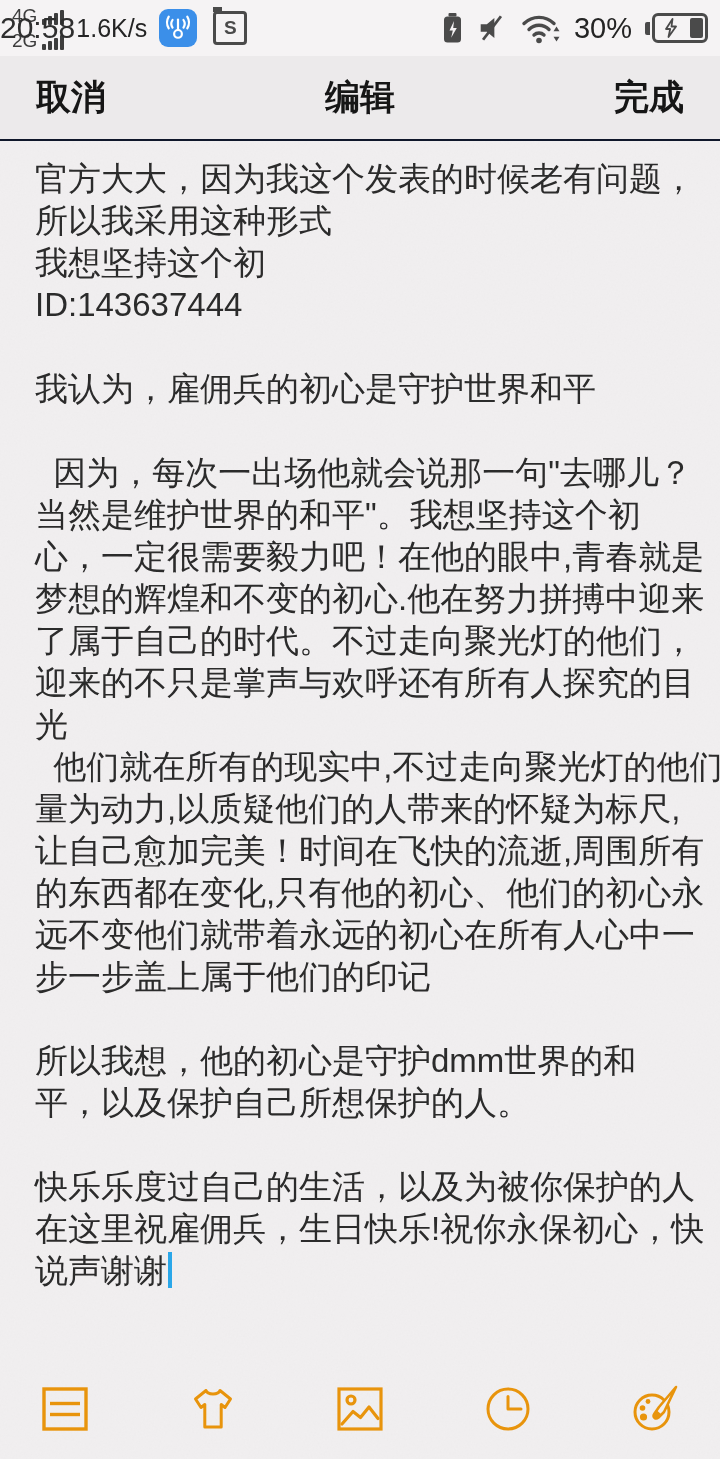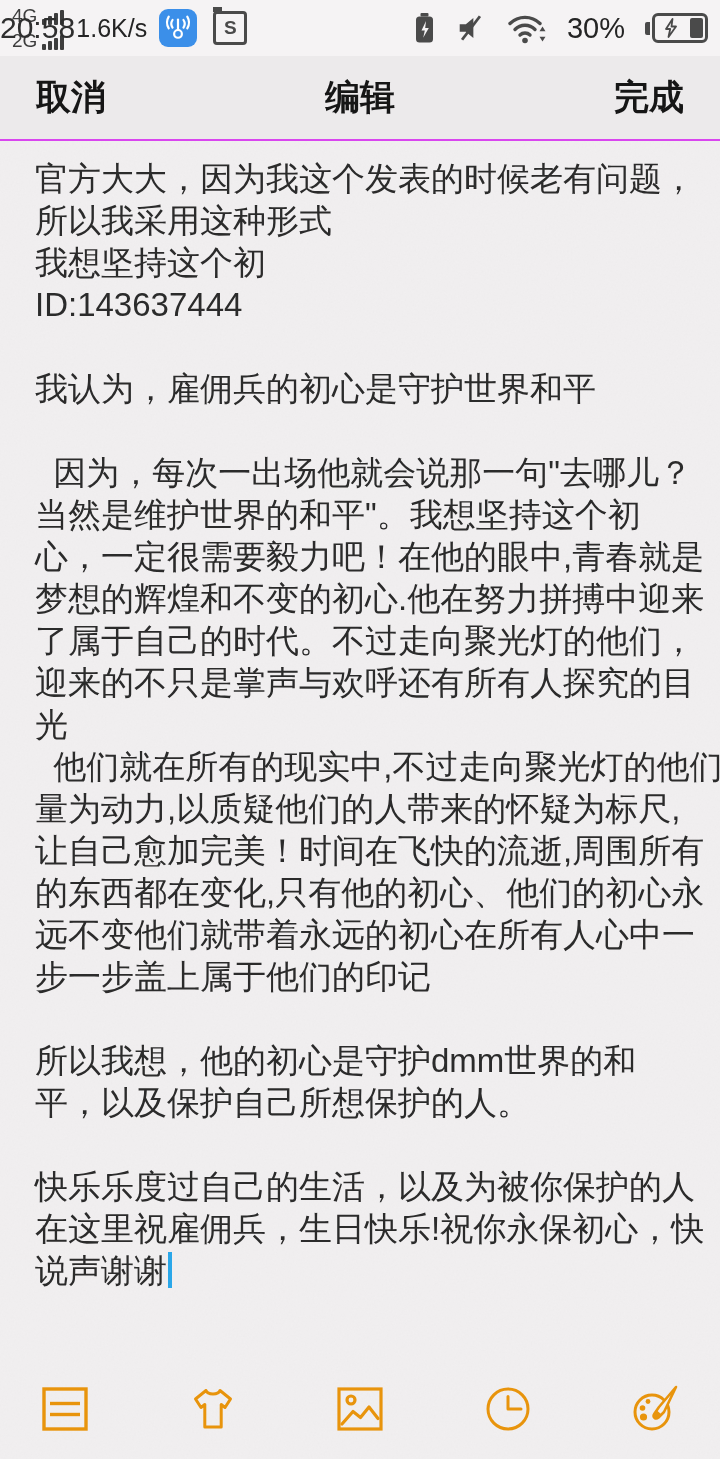--- a/index.html
+++ b/index.html
@@ -26,32 +26,32 @@
   .bars span:nth-child(3){height:12px;}
   .bars span:nth-child(4){height:15px;}
   .net-speed{font-size:25px;color:#242424;margin-left:12px;}
   .wifikey{width:38px;height:38px;border-radius:9px;background:#3b8fe9;margin-left:12px;
     display:flex;align-items:center;justify-content:center;}
   .sbadge{width:28px;height:28px;border:3px solid #4a4a4a;border-radius:4px;margin-left:16px;
     display:flex;align-items:center;justify-content:center;
     font-size:19px;font-weight:bold;color:#4a4a4a;position:relative;}
   .sbadge::before{content:"";position:absolute;top:-7px;left:-3px;width:9px;height:5px;background:#4a4a4a;}
   .clock-time{position:absolute;left:0;right:0;text-align:left;font-size:30px;color:#2e2e2e;}
-  .status-right{margin-left:auto;display:flex;align-items:center;gap:20px;position:relative;z-index:1;}
+  .status-right{margin-left:auto;display:flex;align-items:center;gap:13px;position:relative;z-index:1;}
   .battery-pct{font-size:29px;color:#242424;}
   .battery-big{display:flex;align-items:center;}
   .battery-nub{width:5px;height:13px;background:#4a4a4a;border-radius:2px 0 0 2px;margin-right:2px;}
   .battery-body{width:50px;height:24px;border:3px solid #4a4a4a;border-radius:6px;position:relative;}
   .battery-fill{position:absolute;right:2px;top:2px;bottom:2px;width:13px;background:#4a4a4a;border-radius:2px;}
   .battery-bolt{position:absolute;left:8px;top:2px;}
 
   
   .navbar{
     position:relative;z-index:2;height:85px;background:#eceaeb;
-    border-bottom:2px solid #d946ef;
+    border-bottom:2px solid #0f172a;
     display:flex;align-items:center;justify-content:space-between;
     padding:0 36px;box-sizing:border-box;
   }
   .nav-btn{font-size:35px;font-weight:bold;color:#161616;cursor:pointer;background:none;border:none;
     font-family:inherit;padding:0;}
   .nav-title{position:absolute;left:0;right:0;text-align:center;font-size:35px;font-weight:bold;color:#161616;pointer-events:none;}
 
   
   .editor{position:relative;z-index:1;padding:17px 26px 0 35px;box-sizing:border-box;min-height:1170px;}
   .tline{height:42px;line-height:42px;font-size:33px;color:#2b2b2b;white-space:pre;overflow:visible;}

